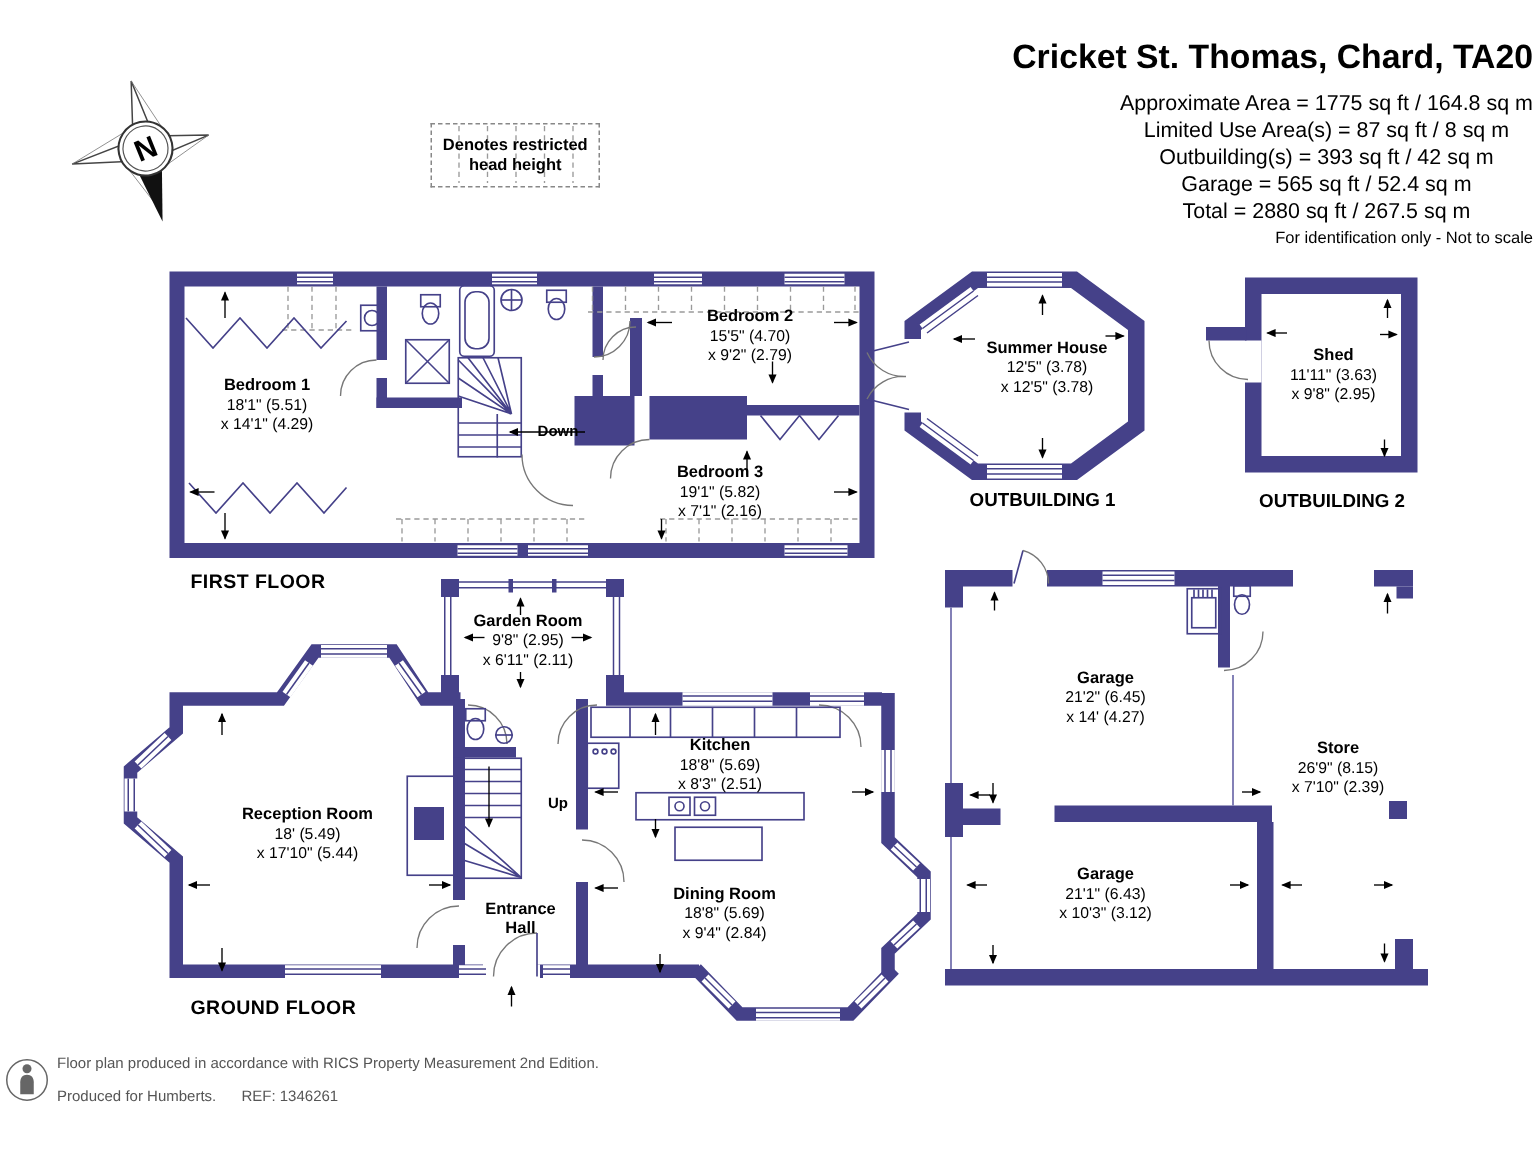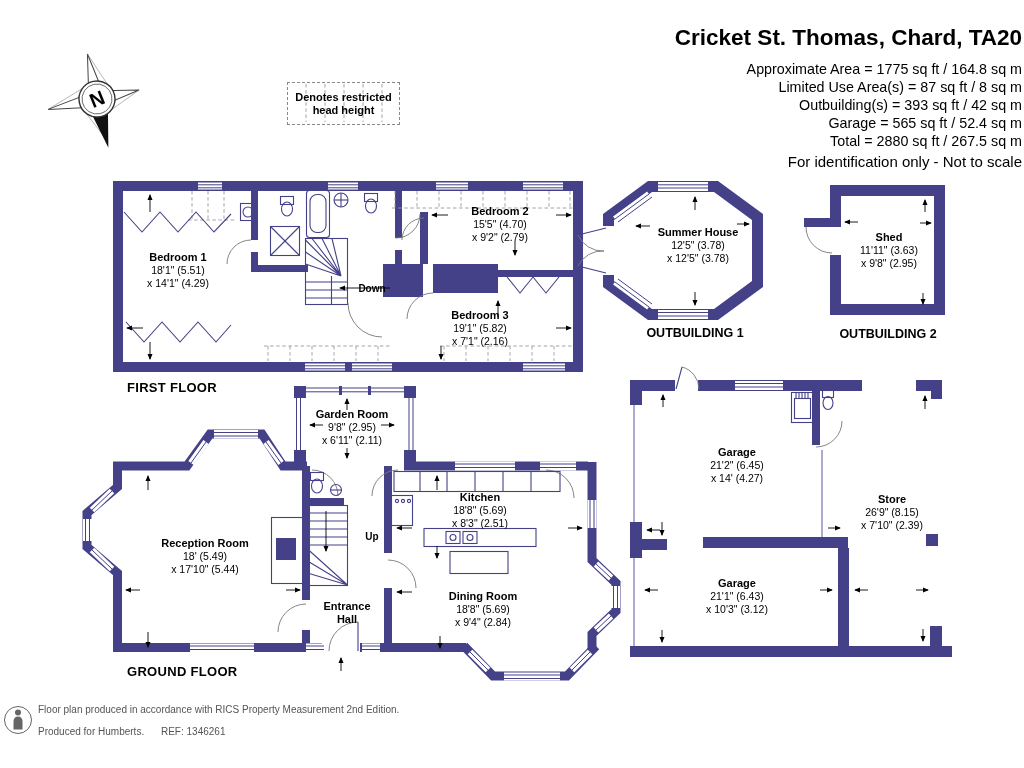--- a/index.html
+++ b/index.html
@@ -15,22 +15,22 @@
   .thin{stroke:#6a67a8;stroke-width:1.1;fill:none;}
   .dsh{stroke:#9a9a9a;stroke-width:0.9;fill:none;stroke-dasharray:3.5 2.6;}
   .arr{stroke:#000;stroke-width:0.9;fill:none;marker-end:url(#ah);}
   .lbl{position:absolute;transform:translateX(-50%);text-align:center;white-space:nowrap;}
   .rn{display:block;font-weight:bold;font-size:11px;line-height:13px;}
   .rd{display:block;font-size:10.5px;line-height:12.5px;}
   .floor-label{position:absolute;font-weight:bold;font-size:13px;letter-spacing:.3px;padding-left:12px;}
   .ob-label{position:absolute;transform:translateX(-50%);font-weight:bold;font-size:12.5px;}
   .stair-lbl{position:absolute;transform:translate(-50%,-50%);font-weight:bold;font-size:10px;}
   .hdr-title{position:absolute;right:2px;top:25px;font-size:22.5px;font-weight:bold;}
-  .hdr-areas{position:absolute;right:2px;top:60px;text-align:right;font-size:14.3px;line-height:18px;}
-  .hdr-note{position:absolute;right:2px;top:153px;font-size:15px;}
+  .hdr-areas{position:absolute;right:2px;top:60px;text-align:center;font-size:14.3px;line-height:18px;}
+  .hdr-note{position:absolute;right:2px;top:153px;font-size:11px;}
   .legend-box{position:absolute;left:287px;top:82px;width:111px;height:41px;border:1px dashed #888;
               display:flex;flex-direction:column;align-items:center;justify-content:center;
               font-weight:bold;font-size:11px;line-height:13px;text-align:right;}
   .footer-line{position:absolute;left:38px;font-size:10px;line-height:11px;color:var(--ftr,#555);}
   .gap{margin-left:14px;}
 </style>
 </head>
 <body>
 
 <div id="page">

